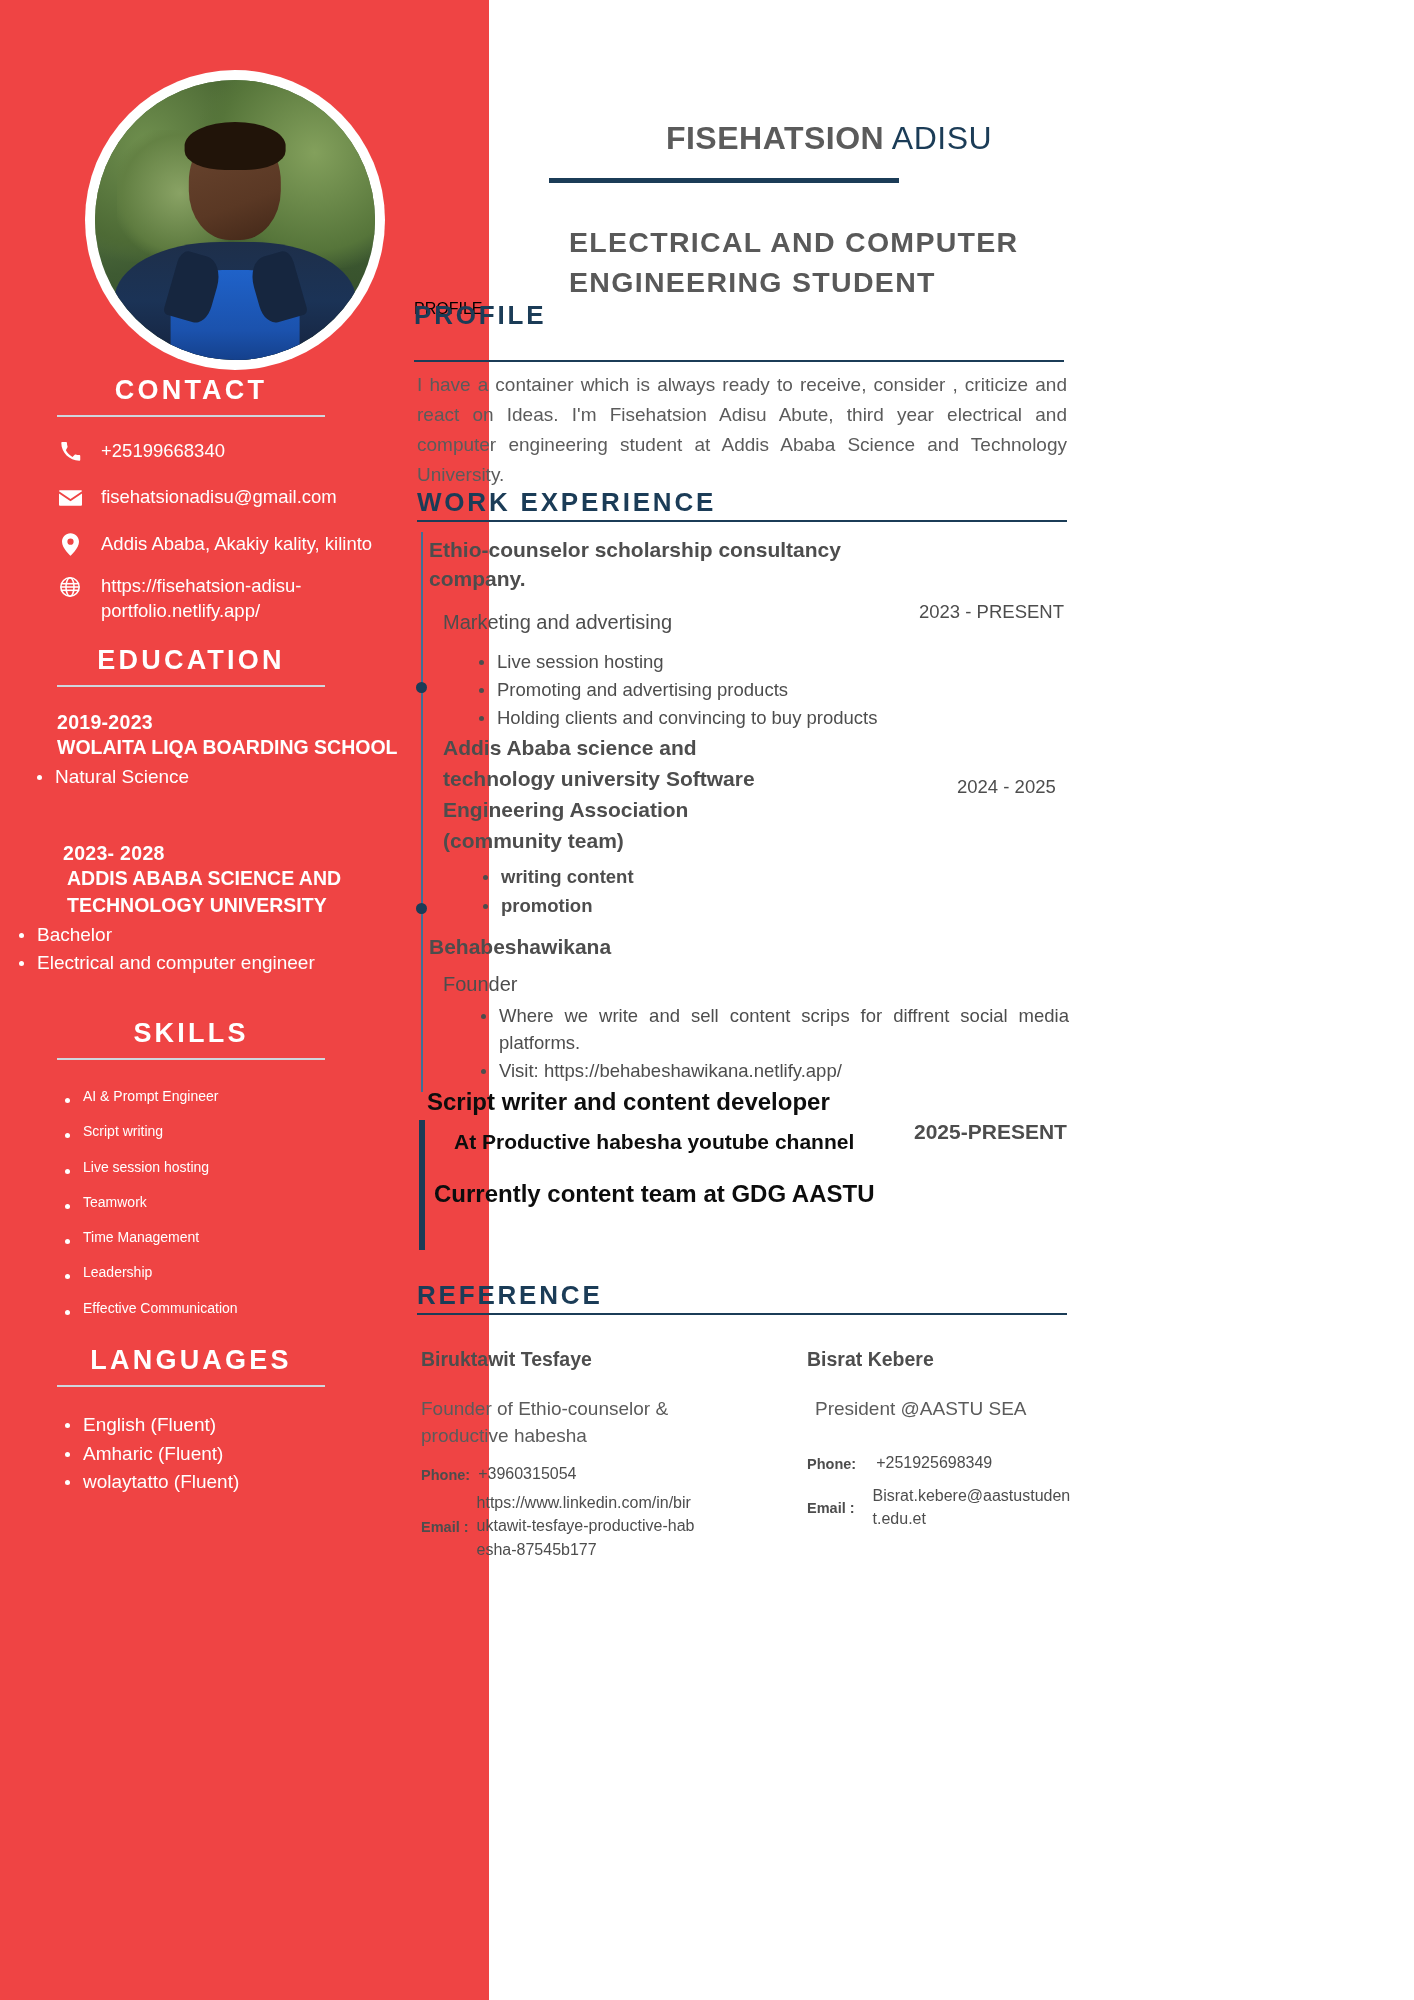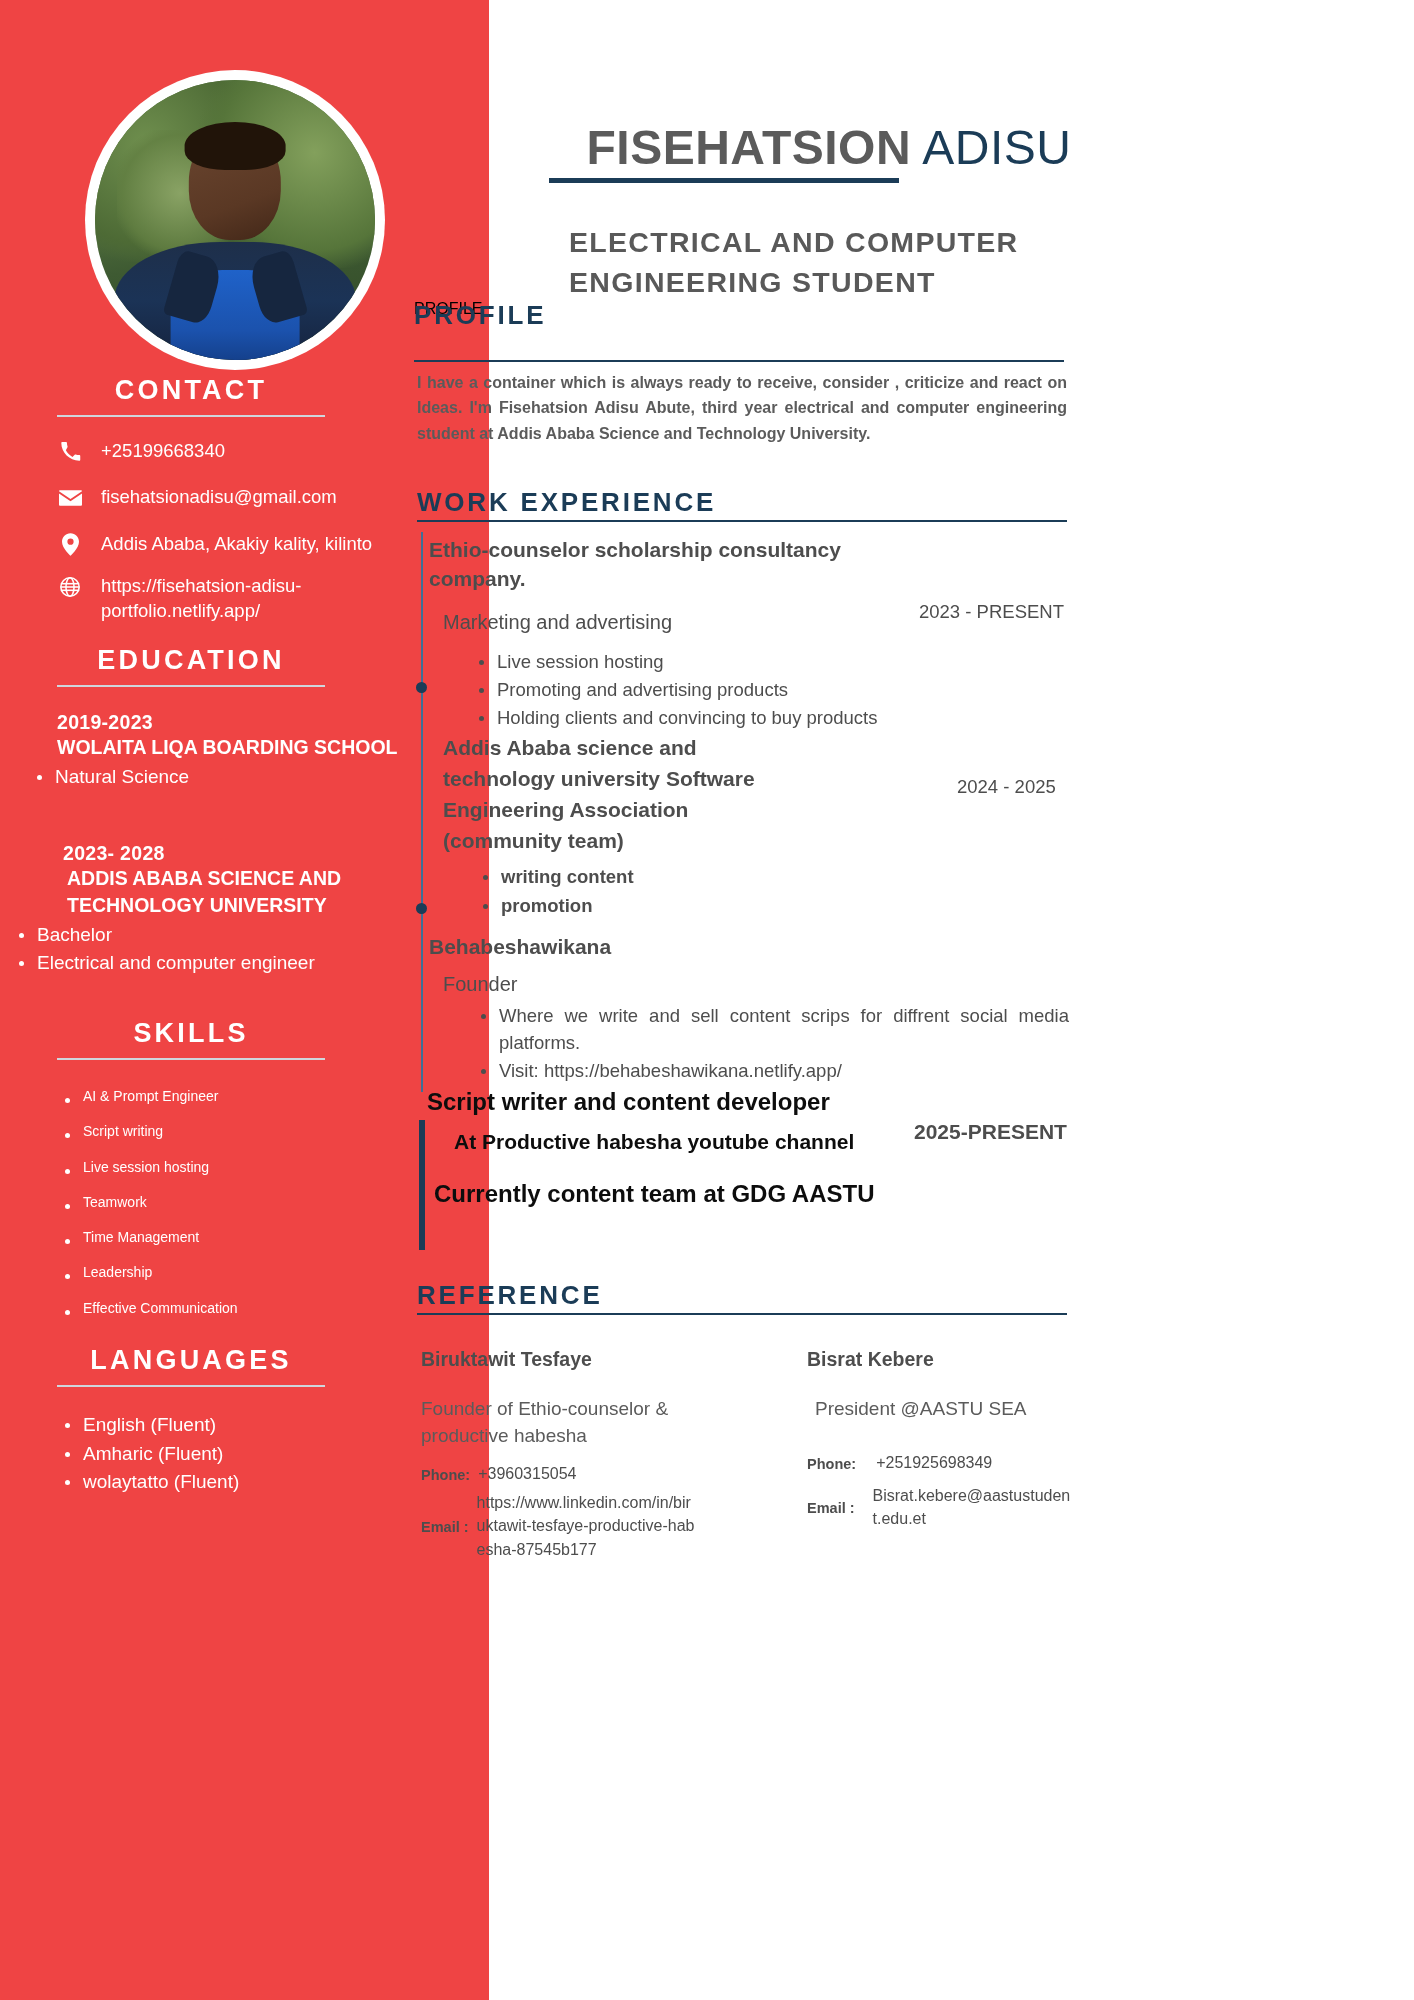--- a/index.html
+++ b/index.html
@@ -161,21 +161,21 @@
     position: absolute;
     left: 489px; top: 0;
     width: 925px; height: 2000px;
     background: #ffffff;
   }
   .name-line {
     position: absolute;
     left: -15px; top: 120px;
     width: 710px;
     text-align: center;
-    font-size: 48px;
+    font-size: 32px;
     letter-spacing: 0.5px;
     white-space: nowrap;
   }
   .name-first { font-weight: 700; color: #5b5b5b; }
   .name-last { font-weight: 400; color: #1b3c57; }
   .name-underline {
     position: absolute;
     left: 60px; top: 178px;
     width: 350px; height: 5px;
     background: #1b3c57;
@@ -198,22 +198,22 @@
     text-transform: uppercase;
   }
   .sec-rule {
     width: 650px; height: 2px;
     background: #1b3c57;
     margin-top: 30px;
   }
   .abs { position: absolute; }
 
   .profile-text {
-    font-size: 16px;
-    font-weight: 700;
+    font-size: 19px;
+    font-weight: 400;
     color: #5b5b5b;
     line-height: 1.58;
     text-align: justify;
     width: 650px;
   }
 
   
   .tl-line {
     position: absolute;
     background: #3e6f97;

